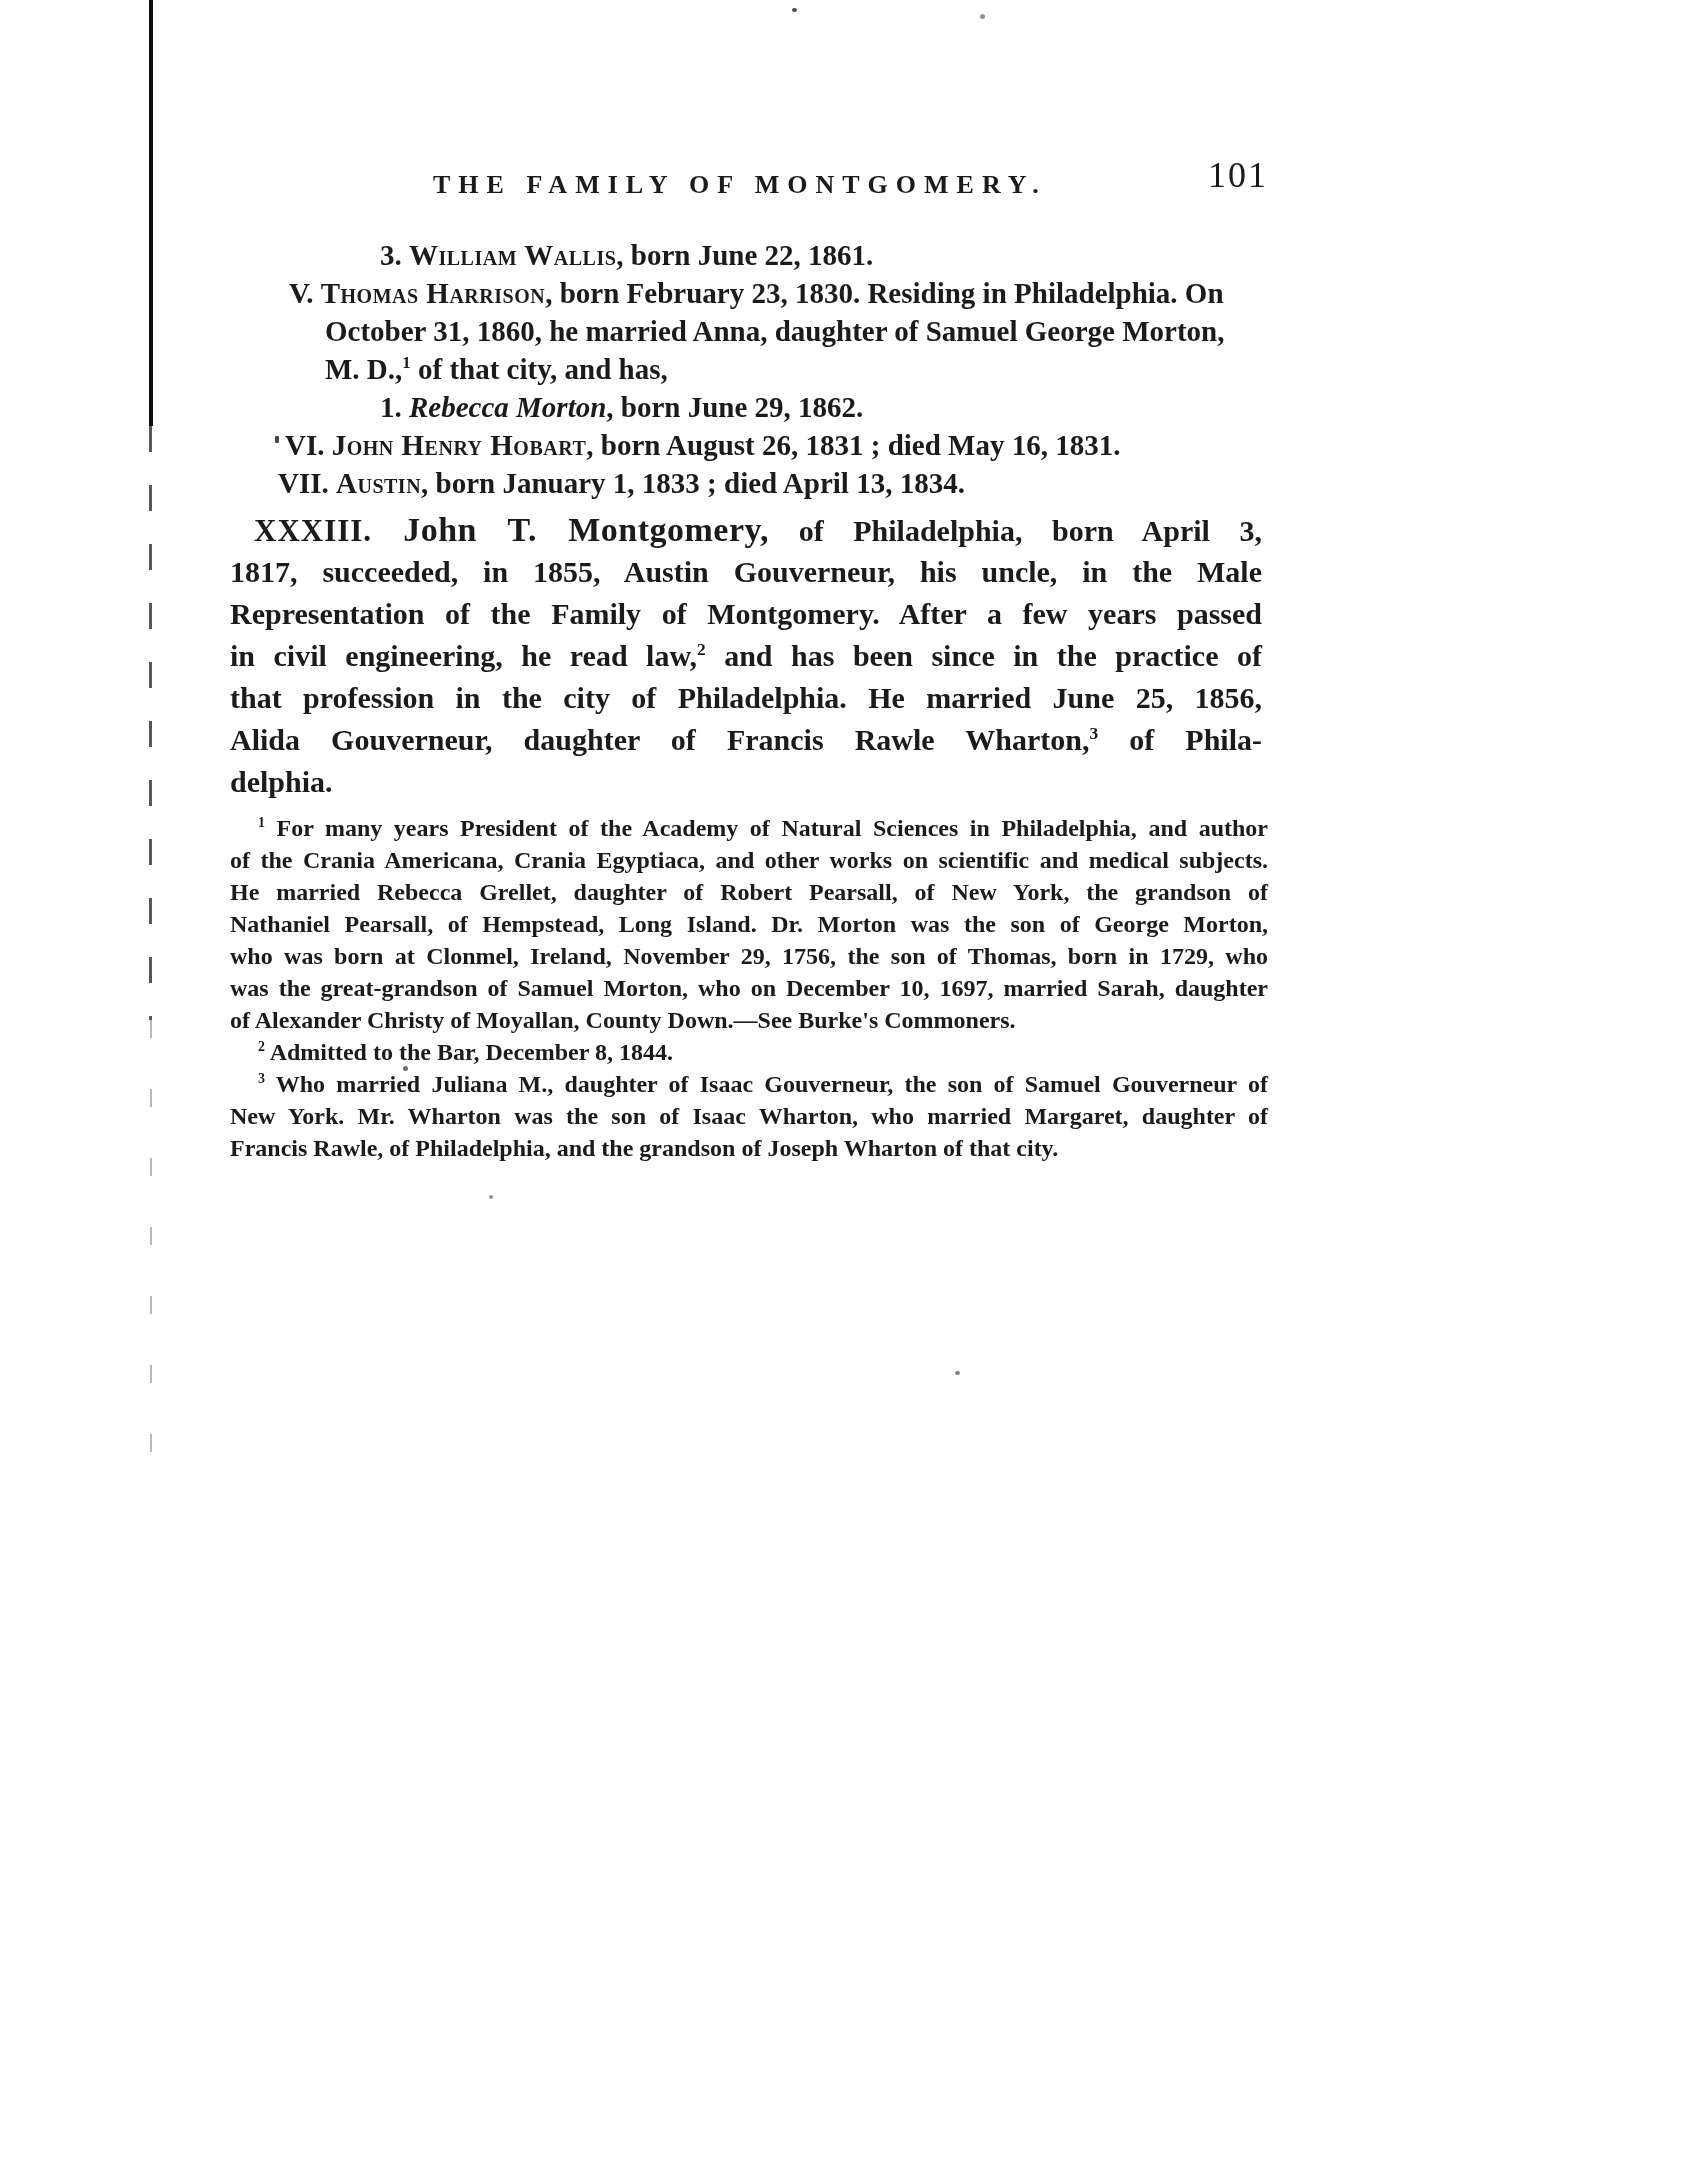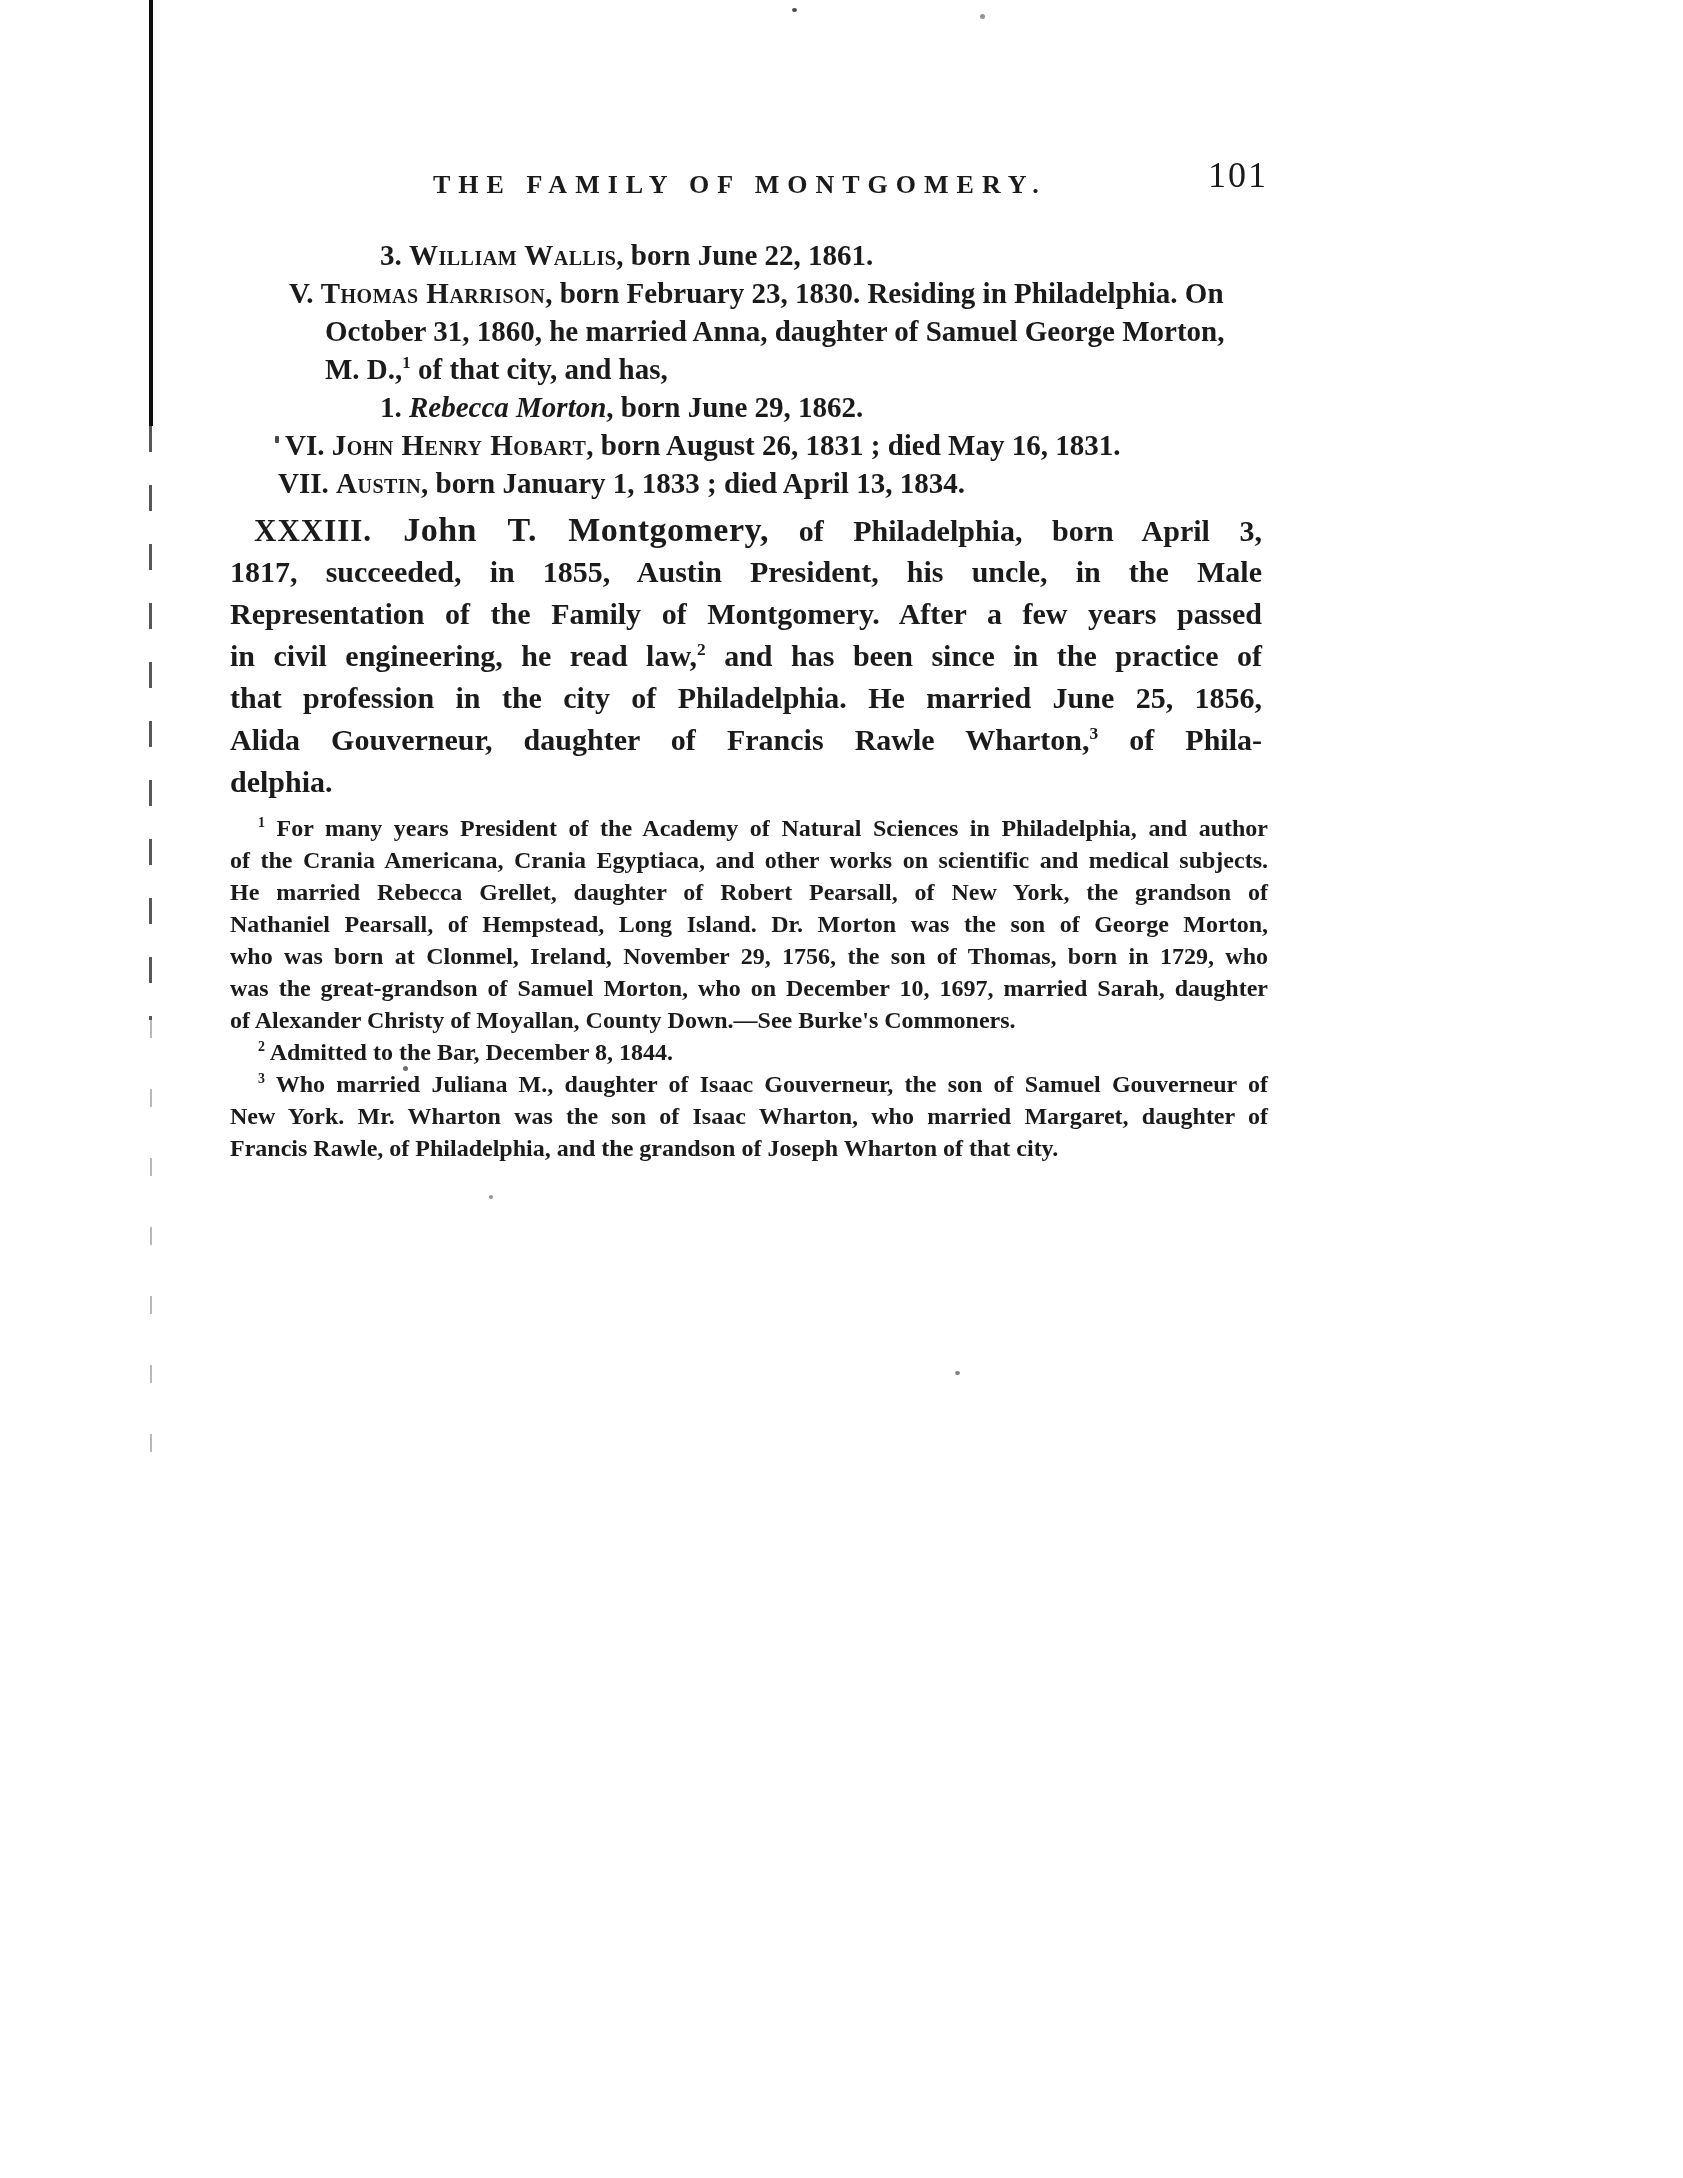--- a/index.html
+++ b/index.html
@@ -121,21 +121,21 @@
     <div class="line ind-num"><span>V.</span> <span class="sc">Thomas Harrison</span><span>, born February 23, 1830.  Residing in Philadelphia.  On</span></div>
     <div class="line ind-wrap"><span>October 31, 1860, he married Anna, daughter of Samuel George Morton,</span></div>
     <div class="line ind-wrap"><span>M. D.,</span><sup>1</sup><span> of that city, and has,</span></div>
     <div class="line ind-sub"><span>1.</span> <span class="it">Rebecca Morton</span><span>, born June 29, 1862.</span></div>
     <div class="line ind-vi"><span>VI.</span> <span class="sc">John Henry Hobart</span><span>, born August 26, 1831 ; died May 16, 1831.</span></div>
     <div class="line ind-vii"><span>VII.</span> <span class="sc">Austin</span><span>, born January 1, 1833 ; died April 13, 1834.</span></div>
   </div>
 
   <div class="mainpara">
     <div class="pline first"><span class="roman-num">XXXIII.</span><span class="bold-name"> John T. Montgomery,</span><span> of Philadelphia, born April 3,</span></div>
-    <div class="pline"><span>1817, succeeded, in 1855, Austin President, his uncle, in the Male</span></div>
+    <div class="pline"><span>1817, succeeded, in 1855, Austin Gouverneur, his uncle, in the Male</span></div>
     <div class="pline"><span>Representation of the Family of Montgomery. After a few years passed</span></div>
     <div class="pline"><span>in civil engineering, he read law,</span><sup>2</sup><span> and has been since in the practice of</span></div>
     <div class="pline"><span>that profession in the city of Philadelphia. He married June 25, 1856,</span></div>
     <div class="pline"><span>Alida Gouverneur, daughter of Francis Rawle Wharton,</span><sup>3</sup><span> of Phila-</span></div>
     <div class="pline last"><span>delphia.</span></div>
   </div>
 
   <div class="footnotes">
     <div class="fline fn-first"><sup>1</sup><span> For many years President of the Academy of Natural Sciences in Philadelphia, and author</span></div>
     <div class="fline"><span>of the Crania Americana, Crania Egyptiaca, and other works on scientific and medical subjects.</span></div>

